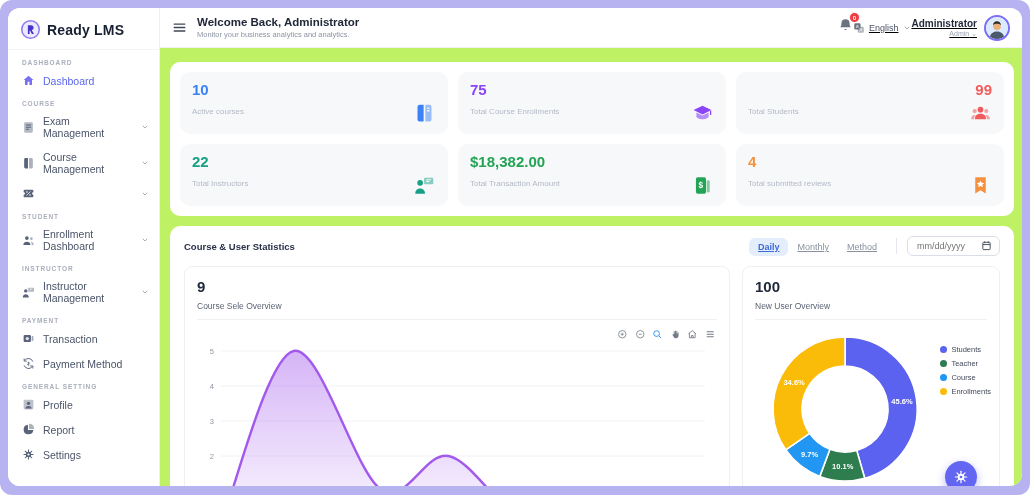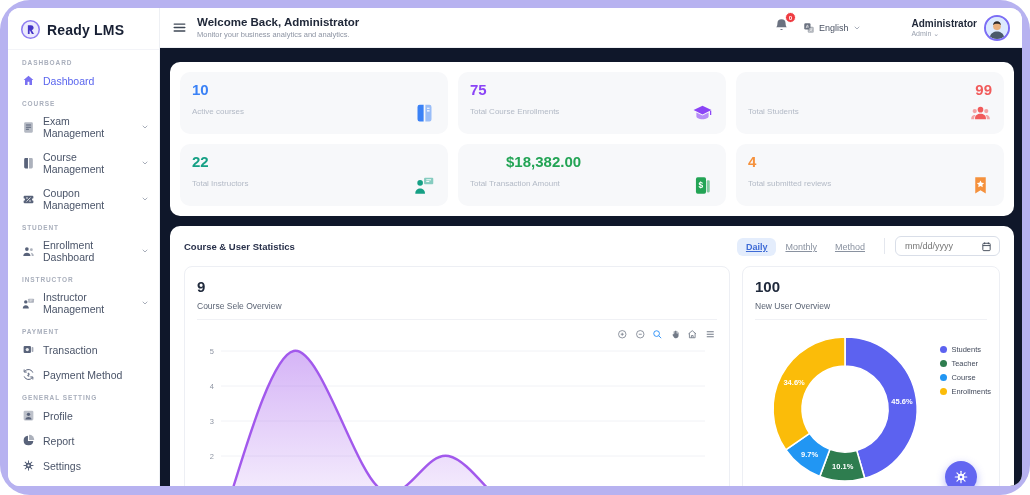--- a/index.html
+++ b/index.html
@@ -1,18 +1,18 @@
 <!DOCTYPE html>
 <html><head>
 <meta charset="utf-8">
 <style>
   html,body{margin:0;padding:0;background:#fff;}
   body{width:1030px;height:495px;overflow:hidden;font-family:"Liberation Sans","DejaVu Sans",sans-serif;}
   *{box-sizing:border-box;}
-  .frame{width:1030px;height:495px;background:#b7b2f0;border-radius:30px;padding:8px 8px 9px 8px;}
+  .frame{width:1030px;height:495px;background:#b7b2f0;border-radius:12px;padding:8px 8px 9px 8px;}
   .app{width:100%;height:100%;background:#fff;border-radius:12px;display:flex;overflow:hidden;}
 
   
   .sidebar{flex:0 0 152px;width:152px;background:#fff;border-right:1px solid #eef0f4;overflow:hidden;}
   .logo{display:flex;align-items:center;gap:6px;padding:11px 12px 9px 12px;border-bottom:1px solid #f3f4f8;cursor:pointer;}
   .logo-icn svg{width:21px;height:21px;display:block;}
   .logo-text{font-size:14px;font-weight:bold;color:#171f33;letter-spacing:.2px;}
   .nav{padding:2px 0;}
   .nav-label{font-size:6.5px;font-weight:bold;color:#a9afbc;letter-spacing:.9px;margin:7px 0 2px 14px;}
   .nav-item{display:flex;align-items:center;gap:8px;padding:6px 10px 6px 14px;font-size:10.5px;color:#4a5468;cursor:pointer;position:relative;}
@@ -23,53 +23,53 @@
   .chev{margin-left:auto;color:#9aa1af;display:flex;}
   .chev svg{width:8px;height:8px;}
 
   
   .main{flex:1;display:flex;flex-direction:column;min-width:0;}
   .topbar{flex:0 0 40px;height:40px;display:flex;align-items:center;gap:10px;padding:0 12px;background:#fff;border-bottom:1px solid #eef0f4;}
   .burger{display:flex;cursor:pointer;color:#3f4856;}
   .burger svg{width:15px;height:15px;}
   .t1{font-size:11.5px;font-weight:bold;color:#202839;}
   .t2{font-size:7.5px;color:#8d94a3;margin-top:2px;}
-  .tb-right{margin-left:auto;display:flex;align-items:center;gap:14px;}
+  .tb-right{margin-left:auto;display:flex;align-items:center;text-decoration:underline;}
   .bell-wrap{position:relative;color:#6b7280;cursor:pointer;display:flex;}
   .bell-wrap svg{width:15px;height:15px;}
   .badge{position:absolute;top:-6px;right:-7px;min-width:11px;height:11px;border-radius:6px;background:#ef3b41;color:#fff;font-size:6px;font-weight:bold;display:flex;align-items:center;justify-content:center;border:1.5px solid #fff;padding:0 1px;}
   .lang{display:flex;align-items:center;gap:4px;font-size:9px;color:#4a5263;cursor:pointer;}
   .lang .icn svg{width:12px;height:12px;color:#6b7280;}
   .lang .chev{margin-left:1px;}
   .user{display:flex;align-items:center;gap:7px;cursor:pointer;}
-  .user-meta{margin-left:36px;}
+  .user-meta{text-align:right;}
   .user-name{font-size:10px;font-weight:bold;color:#1f2738;}
   .user-role{font-size:7px;color:#9aa1af;margin-top:1px;}
   .avatar{width:26px;height:26px;border-radius:50%;border:2px solid #7c6ef5;overflow:hidden;background:#dceafe;}
   .avatar svg{width:100%;height:100%;display:block;}
 
   
-  .content{flex:1;background:#0f172a;padding:14px 8px 0 10px;overflow:hidden;}
+  .content{flex:1;background:#bef264;padding:14px 8px 0 10px;overflow:hidden;}
   .panel{background:#fff;border-radius:10px;}
   .stats-panel{padding:10px;}
   .stats-grid{display:grid;grid-template-columns:repeat(3,1fr);gap:10px;}
   .stat-card{background:#f7f8fa;border-radius:10px;height:62px;position:relative;padding:9px 12px;}
   .stat-value{font-size:15px;font-weight:bold;}
   .stat-label{font-size:8px;color:#b3bac6;margin-top:9px;}
   .stat-icn{position:absolute;right:13px;bottom:10px;display:flex;}
   .stat-icn svg{width:21px;height:21px;}
 
   .charts-panel{margin-top:10px;padding:10px 14px;height:300px;}
   .cp-head{display:flex;align-items:center;}
   .cp-title{font-size:9.5px;font-weight:bold;color:#28304a;}
   .cp-controls{margin-left:auto;display:flex;align-items:center;gap:5px;}
   .tab{font-size:9px;color:#8a92a0;padding:4px 9px;border-radius:6px;background:transparent;border:none;cursor:pointer;font-family:inherit;text-decoration:underline;}
   .tab.active{background:#e4edfc;color:#3e6bd6;font-weight:bold;}
   .vdiv{width:1px;height:16px;background:#e4e7ee;margin:0 5px;}
-  .date-box{display:flex;align-items:center;gap:18px;border:1px solid #d9dee8;border-radius:6px;padding:3px 7px;background:#fff;}
+  .date-box{display:flex;align-items:flex-start;gap:6px;border:1px solid #d9dee8;border-radius:6px;padding:3px 7px;background:#fff;}
   .date-box input{border:none;outline:none;width:60px;font-size:9px;color:#6e7787;font-family:inherit;background:transparent;}
   .cal{display:flex;color:#3c4553;cursor:pointer;}
   .cal svg{width:11px;height:11px;}
 
   .charts-row{display:flex;gap:12px;margin-top:10px;align-items:stretch;}
   .chart-card{background:#fff;border:1px solid #edeff4;border-radius:8px;padding:11px 12px;position:relative;height:236px;}
   .chart-card.left{flex:0 0 546px;}
   .chart-card.right{flex:1;}
   .cc-total{font-size:15px;font-weight:bold;color:#202a3c;}
   .cc-sub{font-size:8.5px;color:#5b6474;margin-top:6px;}
@@ -145,21 +145,20 @@
           </div>
           <div class="nav-item">
             <span class="icn">
               <svg viewBox="0 0 24 24" fill="currentColor">
                 <path d="M3 7a2 2 0 0 1 2-2h14a2 2 0 0 1 2 2v2.5a2.5 2.5 0 0 0 0 5V17a2 2 0 0 1-2 2H5a2 2 0 0 1-2-2v-2.5a2.5 2.5 0 0 0 0-5V7z"></path>
                 <circle cx="9.2" cy="9.2" r="1.4" fill="#fff"></circle>
                 <circle cx="14.8" cy="14.8" r="1.4" fill="#fff"></circle>
                 <path d="M8.3 15.7l7.4-7.4" stroke="#fff" stroke-width="1.4"></path>
               </svg>
             </span>
-            <span>Coupon Management</span>
             <span class="chev">
               <svg viewBox="0 0 24 24" fill="none" stroke="currentColor" stroke-width="2.6" stroke-linecap="round">
                 <path d="M6 9l6 6 6-6"></path>
               </svg>
             </span>
           </div>
           <div class="nav-label">STUDENT</div>
           <div class="nav-item">
             <span class="icn">
               <svg viewBox="0 0 24 24" fill="currentColor">
@@ -351,21 +350,21 @@
                 <span class="stat-icn" style="color: rgb(22, 160, 133);">
                   <svg viewBox="0 0 24 24" fill="currentColor">
                     <rect x="11.5" y="3" width="10.5" height="7.5" rx="1.2" opacity=".5"></rect>
                     <path d="M14 5.5h5.5M14 7.5h3.5" stroke="#fff" stroke-width="1.1"></path>
                     <circle cx="7" cy="9" r="3.2"></circle>
                     <path d="M1.5 20.5c0-3.2 2.5-5.2 5.5-5.2s5.5 2 5.5 5.2v.8H1.5v-.8z"></path>
                   </svg>
                 </span>
               </div>
               <div class="stat-card">
-                <div class="stat-value" style="color: rgb(35, 164, 85); margin-left: 36px;">$18,382.00</div>
+                <div class="stat-value" style="color: rgb(35, 164, 85);">$18,382.00</div>
                 <div class="stat-label">Total Transaction Amount</div>
                 <span class="stat-icn" style="color: rgb(35, 164, 85);">
                   <svg viewBox="0 0 24 24" fill="currentColor">
                     <rect x="4.5" y="2.5" width="11.5" height="19" rx="2"></rect>
                     <rect x="16.8" y="6" width="3.5" height="14" rx="1.3" opacity=".55"></rect>
                     <text x="10.2" y="15.2" text-anchor="middle" font-size="9.5" fill="#fff" font-family="Liberation Sans, sans-serif" font-weight="bold">$</text>
                   </svg>
                 </span>
               </div>
               <div class="stat-card">

